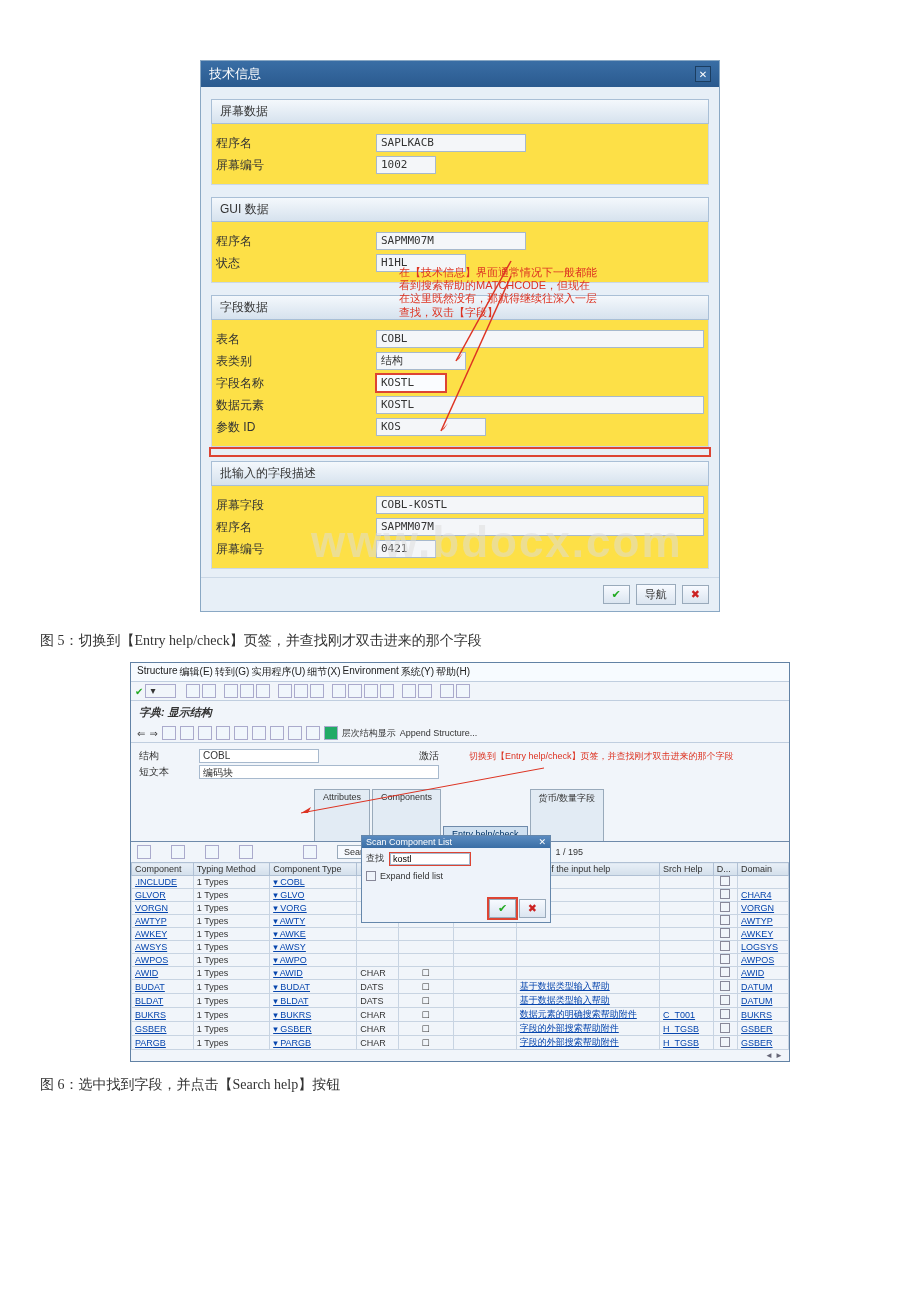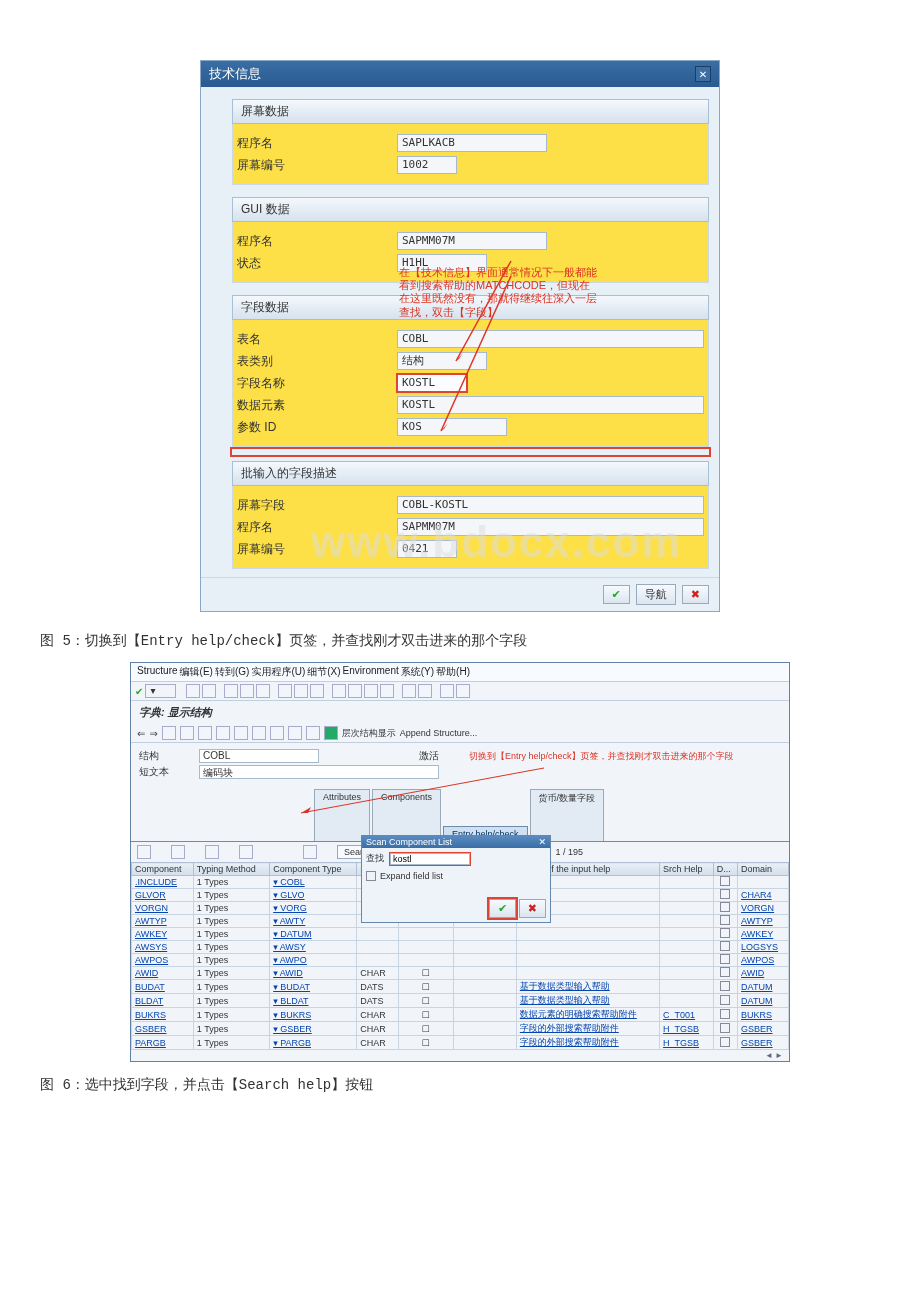--- a/index.html
+++ b/index.html
@@ -3,36 +3,36 @@
 <meta charset="utf-8">
 <style>
   * { box-sizing: border-box; margin: 0; padding: 0; }
   body { font-family: Arial, "Microsoft YaHei", sans-serif; background: #fff; width: 920px; margin: 0 auto; padding: 60px 40px; font-size: 12px; color: #333; }
   .page-wrap { position: relative; }
   
   
   .dialog1 { border: 1px solid #8aa8c4; margin: 0 auto 20px; width: 520px; background: #e7eff7; }
   .titlebar { background: linear-gradient(#3a6ea5, #2a5a8f); color: #fff; padding: 4px 8px; font-size: 13px; display: flex; justify-content: space-between; align-items: center; }
   .titlebar .close { width: 16px; height: 16px; background: #3b6ea5; border: 1px solid #1b3d60; display: flex; align-items: center; justify-content: center; color: #fff; font-size: 10px; }
-  .dlg-body { padding: 6px 10px 8px; margin-left: 21px; }
+  .dlg-body { padding: 6px 10px 8px; }
   .section-hdr { background: linear-gradient(#f4f8fc, #d6e2ee); border: 1px solid #a9bfd6; padding: 3px 8px; font-size: 12px; margin-top: 6px; }
   .section-body { background: #fde047; border: 1px solid #cbd8e6; border-top: none; padding: 6px 4px; }
   .row { display: flex; align-items: center; margin: 4px 0; }
   .lbl { width: 160px; font-size: 12px; }
   .val { flex: 1; border: 1px solid #a7b9cd; background: #fafcff; padding: 1px 4px; font-family: "Lucida Console", monospace; font-size: 11px; height: 18px; line-height: 14px; }
   .val.ro { background: #f4f6f9; }
   .highlight-red { outline: 2px solid #d43; outline-offset: -1px; }
   .note-red { color: #d32; font-size: 11px; position: absolute; right: 120px; top: 205px; width: 200px; line-height: 1.2; }
   .arrow-layer { position: absolute; pointer-events: none; }
   .btns { display: flex; justify-content: flex-end; gap: 6px; padding: 6px 10px; background: #e7eff7; border-top: 1px solid #cbd8e6; align-items: center; }
   .btn { border: 1px solid #9ab; background: linear-gradient(#f7faff,#dbe5f0); padding: 2px 8px; font-size: 11px; display: inline-flex; align-items: center; gap: 4px; }
   .sep { height: 6px; }
   .watermark { position: absolute; font-size: 44px; font-weight: bold; color: #ddd; letter-spacing: 2px; opacity: 0.5; }
   
-  .caption { font-family: Liberation Mono, monospace; font-size: 14px; margin: 14px 0 12px 0; }
+  .caption { font-family: Liberation Serif, serif; font-size: 14px; margin: 14px 0 12px 0; }
   
   
   .sapwin { border: 1px solid #6282a5; background: #f1f5fa; font-size: 10px; width: 660px; margin: 0 auto; }
   .sap-menu { display: flex; gap: 2px; padding: 2px 6px; background: #f7fbff; border-bottom: 1px solid #c0cedf; font-size: 10px; }
   .sap-menu span { color: #222; }
   .sap-tb { display: flex; align-items: center; gap: 2px; padding: 2px 4px; border-bottom: 1px solid #c0cedf; }
   .page-title { font-weight: bold; font-style: italic; padding: 4px 8px; font-size: 11px; }
   .tb2 { display: flex; align-items: center; gap: 4px; padding: 2px 6px; font-size: 10px; border-bottom: 1px solid #c0cedf; }
   .tb2 .txt { font-size: 9px; }
   .hdr-grid { padding: 4px 8px; font-size: 10px; }
@@ -297,21 +297,21 @@
             <td style="text-align:center;"></td>
             <td></td>
             <td><span class="lnk"></span></td>
             <td><span class="lnk"></span></td>
             <td style="text-align:center;"><span class="chk"></span></td>
             <td><span class="lnk">AWTYP</span></td>
           </tr>
           <tr>
             <td><span class="lnk">AWKEY</span></td>
             <td>1 Types</td>
-            <td><span class="lnk">▾ DATUM</span></td>
+            <td><span class="lnk">▾ AWKE</span></td>
             <td></td>
             <td style="text-align:center;"></td>
             <td></td>
             <td><span class="lnk"></span></td>
             <td><span class="lnk"></span></td>
             <td style="text-align:center;"><span class="chk"></span></td>
             <td><span class="lnk">AWKEY</span></td>
           </tr>
           <tr>
             <td><span class="lnk">AWSYS</span></td>

